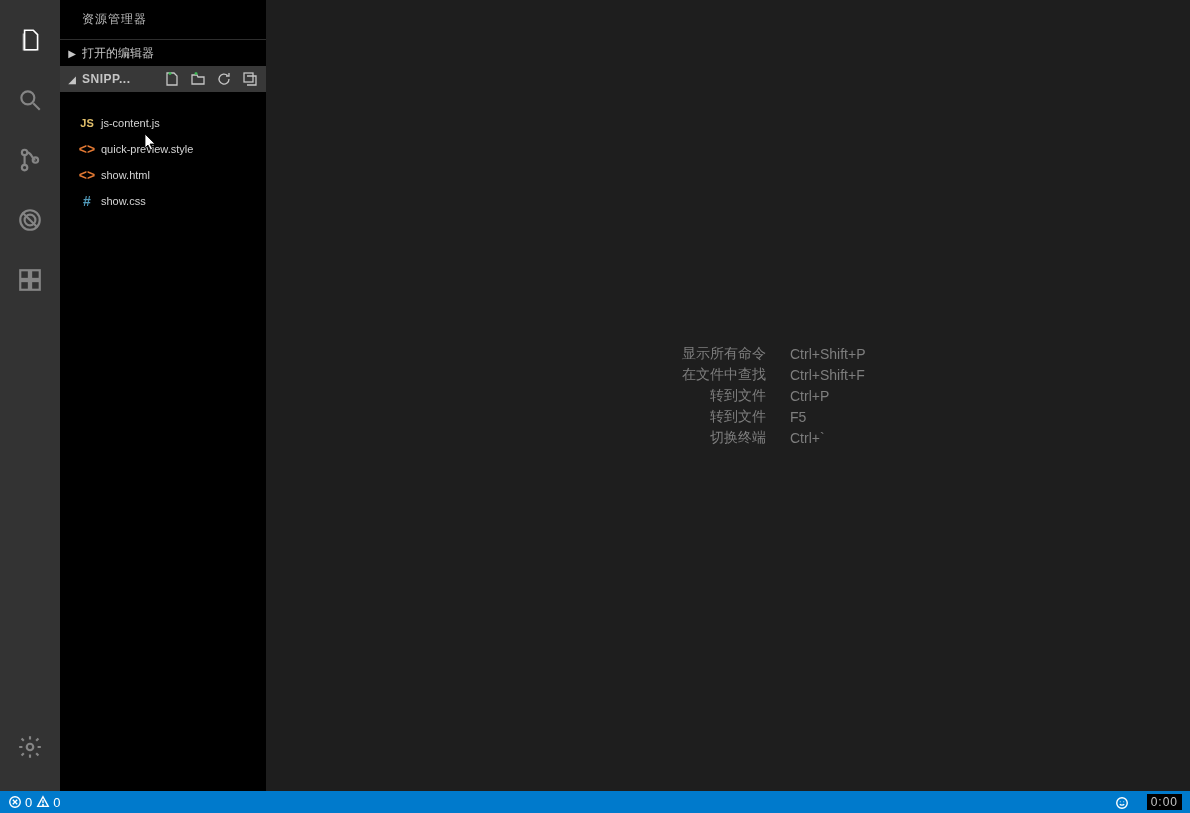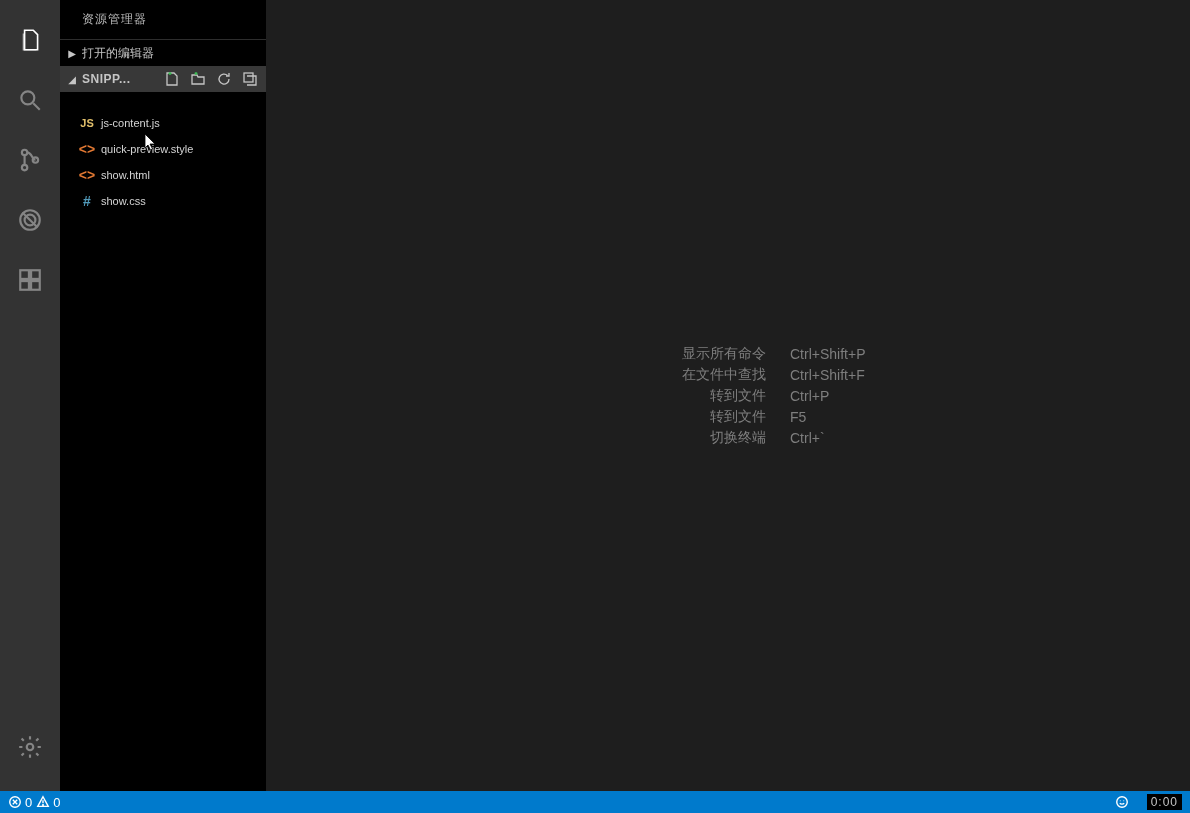--- a/index.html
+++ b/index.html
@@ -32,21 +32,21 @@
   .file-row .file-name { color: #d4d4d4; font-size: 11px; }
   
   .editor-area { flex: 1; background: #1e1e1e; position: relative; }
   .welcome-hints { position: absolute; left: 50%; top: 50%; transform: translate(-50%, -50%); display: flex; flex-direction: column; gap: 3px; }
   .hint-row { display: flex; align-items: center; gap: 24px; }
   .hint-label { width: 260px; text-align: right; color: #7e7e7e; font-size: 14px; }
   .hint-key { width: 160px; text-align: left; color: #7e7e7e; font-size: 14px; }
   
   .statusbar { height: 22px; background: #007acc; display: flex; align-items: center; color: #fff; font-size: 13px; padding: 0 8px; }
   .statusbar .left-group { display: flex; align-items: center; gap: 4px; flex: 1; }
-  .statusbar .right-group { display: flex; align-items: center; gap: 10px; }
+  .statusbar .right-group { display: flex; align-items: flex-end; gap: 10px; }
   .statusbar .stat-item { display: flex; align-items: center; gap: 3px; cursor: pointer; }
   .statusbar svg { width: 14px; height: 14px; fill: none; stroke: #fff; }
   .timebox { background: #000; color: #c5c5c5; font-size: 12px; padding: 1px 4px; margin-left: 8px; letter-spacing: 1px; }
   .cursor-overlay { position: fixed; width: 16px; height: 20px; pointer-events: none; z-index: 9999; }
 </style>
 </head>
 <body>
 
 <div class="main">
 

